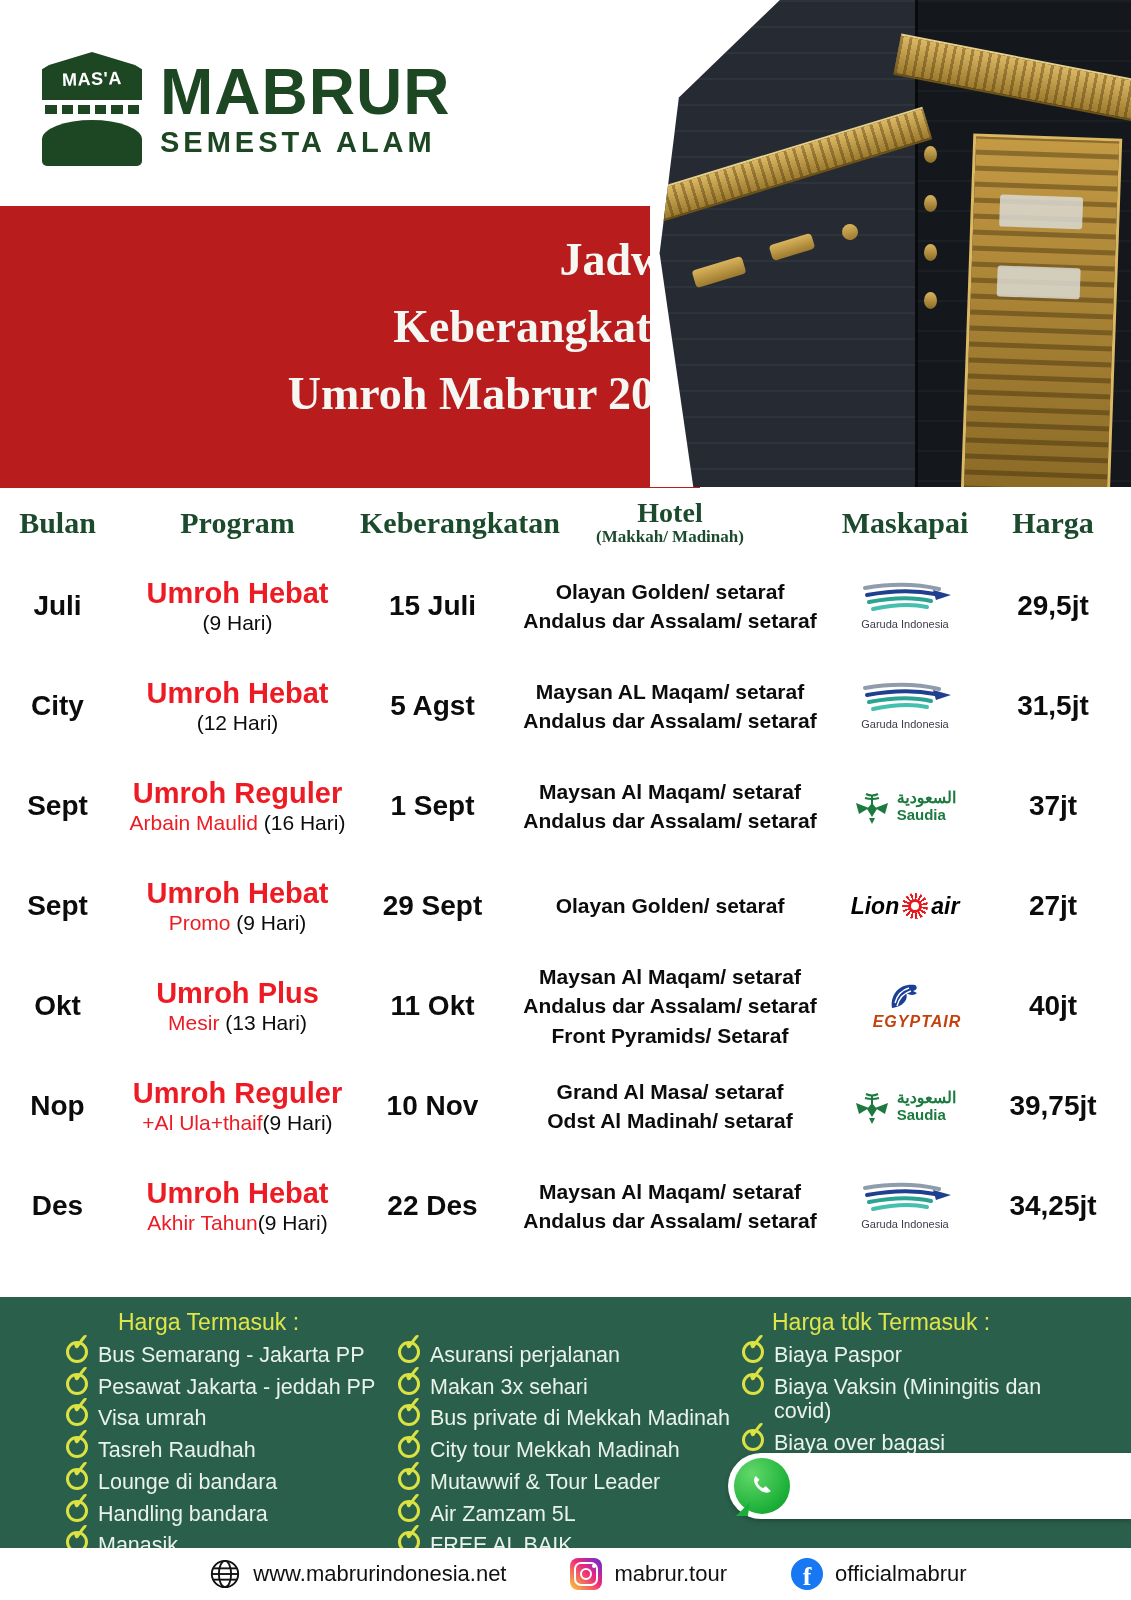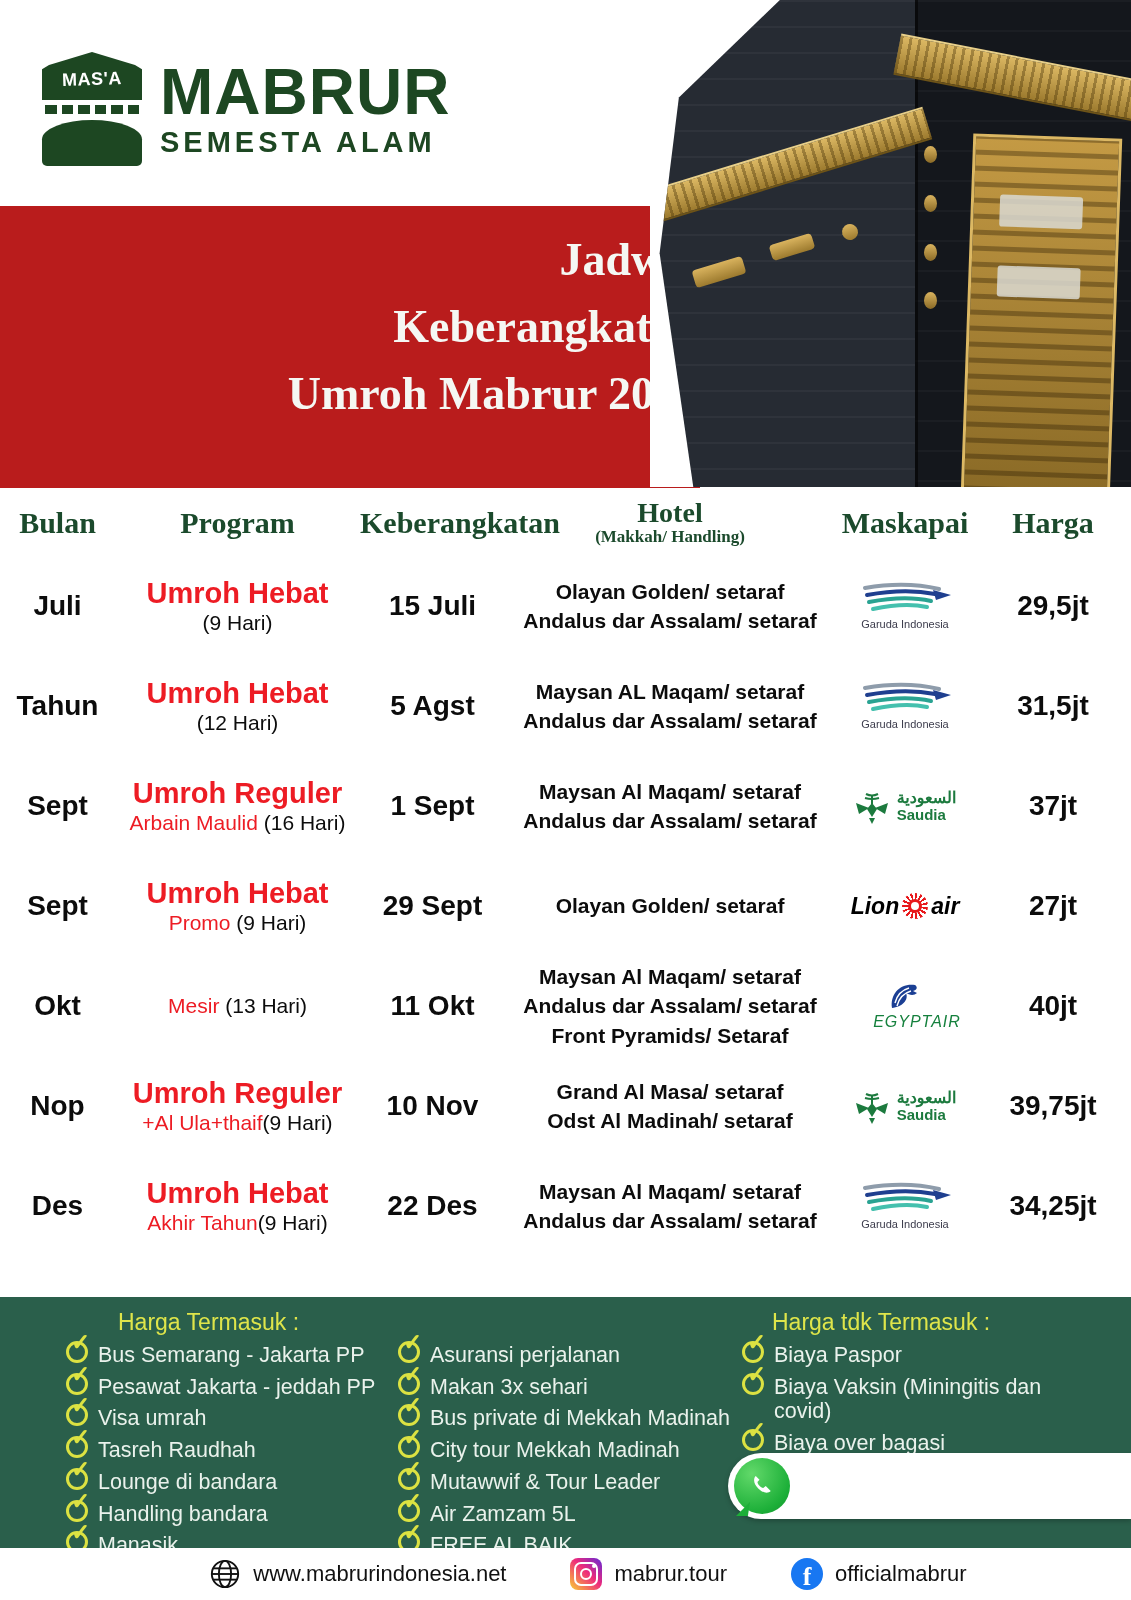--- a/index.html
+++ b/index.html
@@ -75,21 +75,21 @@
   .al-garuda-name { font-size:11px; color:#3c3c4c; }
   .al-saudia { flex-direction:row; gap:7px; }
   .al-saudia-txt { display:flex; flex-direction:column; align-items:flex-start; color:#1c7a3e; line-height:1.05; }
   .al-ar { font-size:16px; font-weight:700; }
   .al-lat { font-size:15px; font-weight:700; }
   .al-lion { flex-direction:row; gap:3px; align-items:center; }
   .lion-w { font-style:italic; font-weight:800; font-size:23px; color:#000000; }
   .lion-sun { width:26px; height:26px; border-radius:50%;
               background:repeating-conic-gradient(#e8191c 0 11deg, #fff 11deg 24deg); position:relative; flex:none; }
   .lion-sun i { position:absolute; inset:6px; background:#fff; border:3px solid #e8191c; border-radius:50%; }
-  .al-egypt-name { font-style:italic; font-weight:400; font-size:16px; letter-spacing:1px; color:#15803d;margin-left:24px; }
+  .al-egypt-name { font-style:italic; font-weight:700; font-size:16px; letter-spacing:1px; color:#c2410c;margin-left:24px; }
 
   
   .gbottom { position:absolute; top:1297px; left:0; width:1131px; height:251px; background:#2a5f4b; }
   .inc-title { position:absolute; color:#dfe54a; font-size:23px; font-weight:400; }
   .t1 { top:12px; left:118px; } .t2 { top:12px; left:772px; }
   .col { position:absolute; top:44px; display:flex; flex-direction:column; gap:5px; }
   .col1 { left:66px; } .col2 { left:398px; } .col3 { left:742px; width:360px; }
   .li { display:flex; align-items:flex-start; gap:10px; color:#eaf2ec; font-size:21.5px; line-height:1.15; }
   .chk { width:22px; height:22px; border:3px solid #dce242; border-radius:50%; flex:none; position:relative;
          color:#dce242; font-weight:800; font-size:23px; line-height:0; }
@@ -170,21 +170,21 @@
       </div>
     </div>
   </div>
 
   <div class="thead">
     <div>Bulan</div>
     <div>Program</div>
     <div>Keberangkatan</div>
     <div class="th-hotel">
       <div class="h1">Hotel</div>
-      <div class="h2">(Makkah/ Handling)</div>
+      <div class="h2">(Makkah/ Madinah)</div>
     </div>
     <div>Maskapai</div>
     <div>Harga</div>
   </div>
 
   <div class="trows">
 
     <div class="trow">
       <div class="c-bulan">Juli</div>
       <div>
@@ -203,21 +203,21 @@
           <polygon points="76,8 94,13 79,18" fill="#1f3f8f"></polygon>
           <path d="M12 20 Q48 13 74 19" stroke="#2aa392" stroke-width="4" fill="none" stroke-linecap="round"></path>
           <path d="M16 27 Q48 20 70 25" stroke="#45c0ae" stroke-width="4" fill="none" stroke-linecap="round"></path>
         </svg>
         <div class="al-garuda-name">Garuda Indonesia</div>
       </div>
       <div class="c-harga">29,5jt</div>
     </div>
 
     <div class="trow">
-      <div class="c-bulan">Tahun</div>
+      <div class="c-bulan">City</div>
       <div>
         <div class="c-prog1">Umroh Hebat</div>
         <div class="c-prog2"><span class="red"></span><span>(12 Hari)</span></div>
       </div>
       <div class="c-date">5 Agst</div>
       <div class="c-hotel">
         <div>Maysan AL Maqam/ setaraf</div>
         <div>Andalus dar Assalam/ setaraf</div>
       </div>
       <div class="al">
@@ -277,20 +277,21 @@
             <i></i>
           </span>
         <span class="lion-w">air</span>
       </div>
       <div class="c-harga">27jt</div>
     </div>
 
     <div class="trow">
       <div class="c-bulan">Okt</div>
       <div>
+        <div class="c-prog1">Umroh Plus</div>
         <div class="c-prog2"><span class="red">Mesir </span><span>(13 Hari)</span></div>
       </div>
       <div class="c-date">11 Okt</div>
       <div class="c-hotel">
         <div>Maysan Al Maqam/ setaraf</div>
         <div>Andalus dar Assalam/ setaraf</div>
         <div>Front Pyramids/ Setaraf</div>
       </div>
       <div class="al">
         <svg width="32" height="30" viewBox="0 0 32 30">

